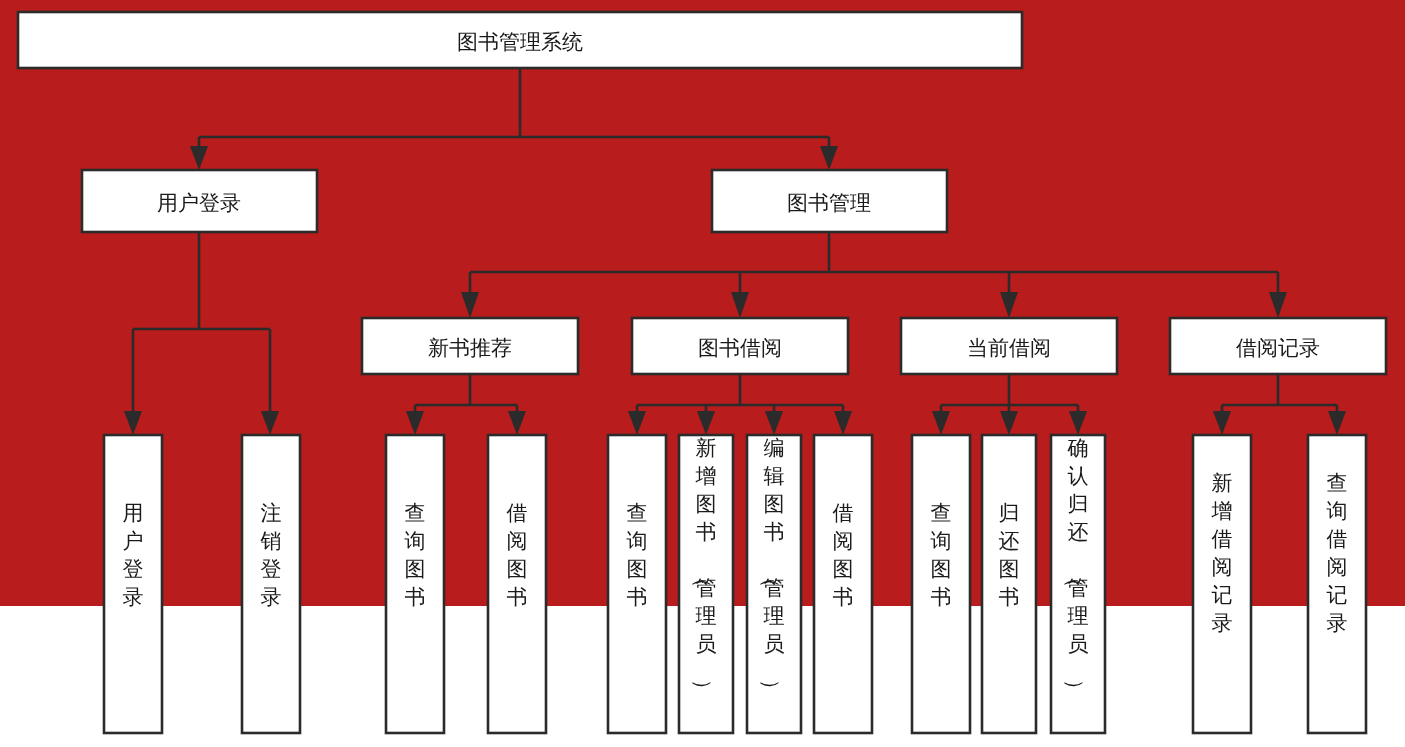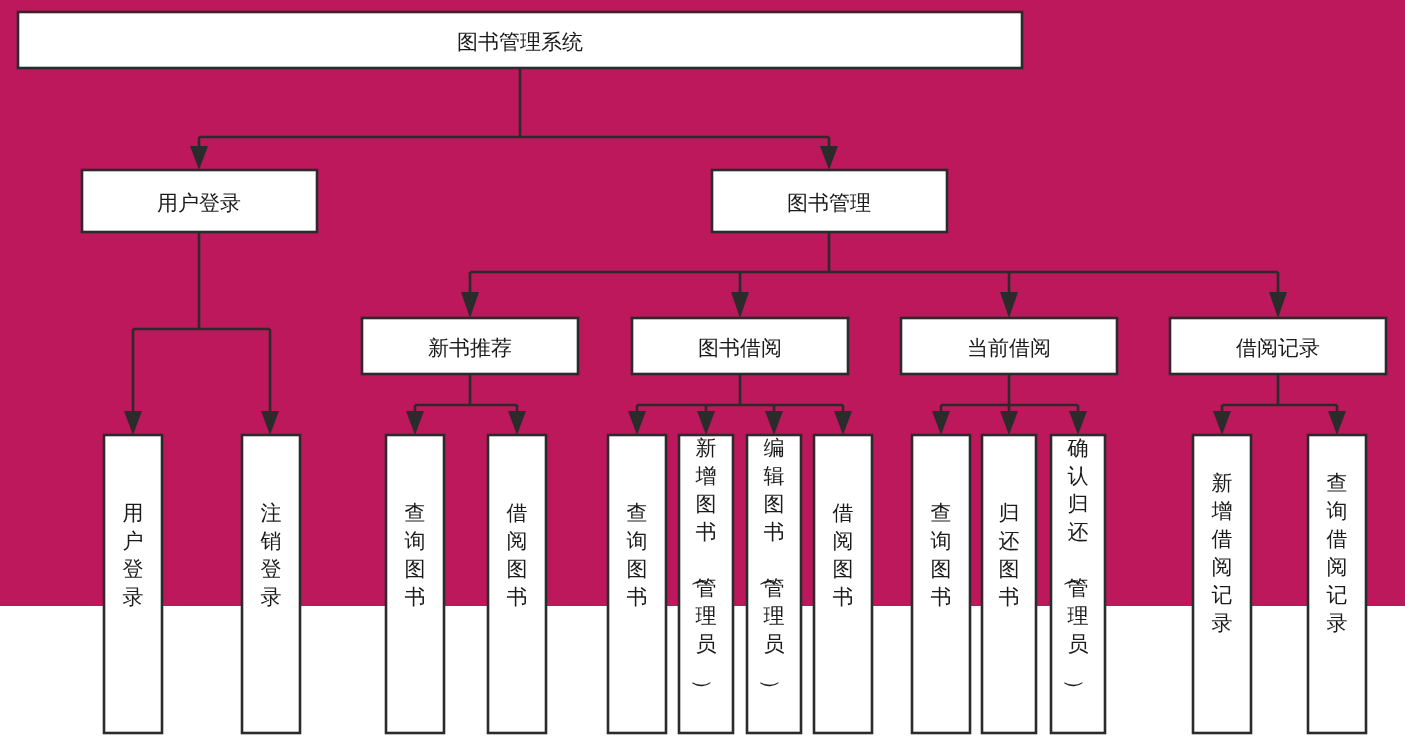--- a/index.html
+++ b/index.html
@@ -11,21 +11,21 @@
     width: 1405px;
     height: 747px;
     font-family: "Liberation Sans", "DejaVu Sans", sans-serif;
     overflow: hidden;
     position: relative;
   }
   #diagram-root {
     position: relative;
     width: 1405px;
     height: 606px;
-    background: #be185d;
+    background: #b91c1c;
   }
   svg#tree-svg {
     position: absolute;
     top: 0;
     left: 0;
     width: 1405px;
     height: 747px;
     display: block;
   }
   .node-box {

